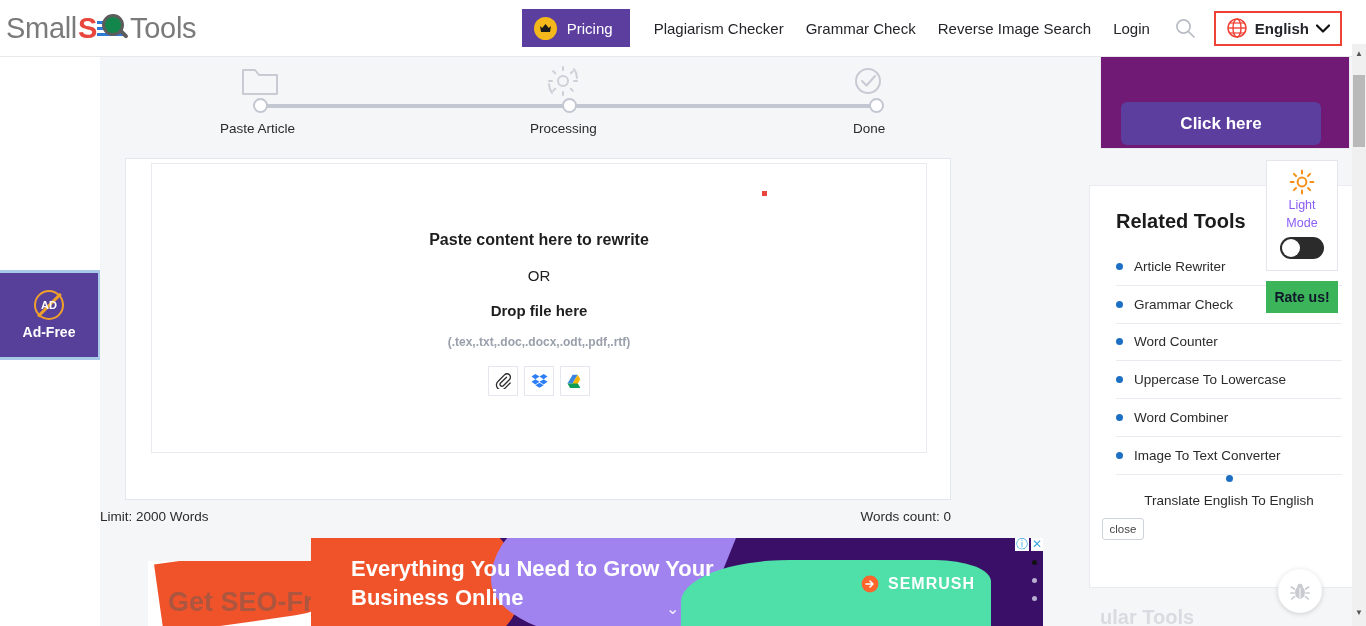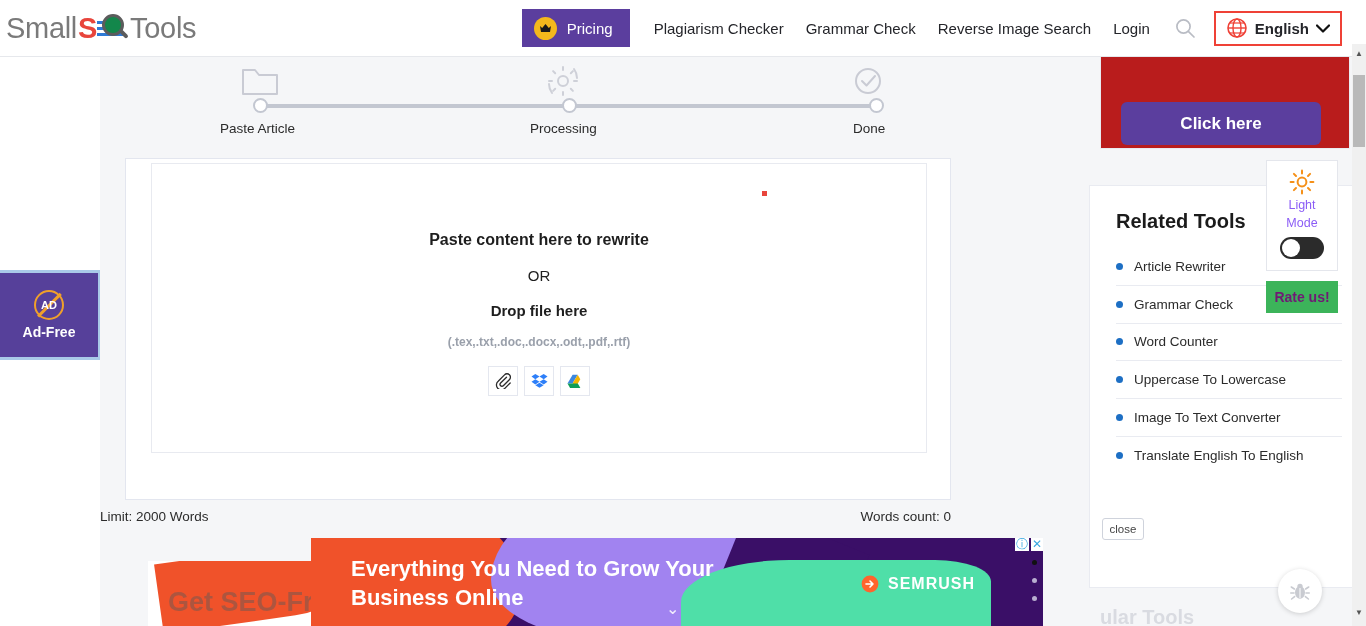--- a/index.html
+++ b/index.html
@@ -104,39 +104,39 @@
   .ia-b1 { position:absolute; left:10px; top:-10px; width:190px; height:70px; background:#f0522a; border-radius:0 100% 60% 0/0 100% 100% 0; transform:rotate(-8deg);}
   .ia-b2 { position:absolute; left:190px; top:-8px; width:170px; height:48px; background:#ffffff;}
   .ia-b3 { position:absolute; left:330px; top:-12px; width:200px; height:56px; background:#52c5ef; border-radius:0 0 70% 40%;}
   .ia-b4 { position:absolute; left:520px; top:-12px; width:170px; height:58px; background:#a9dd4a; border-radius:0 0 25% 55%;}
   .ad-badge { position:absolute; right:4px; top:4px; display:flex; gap:3px; align-items:center; z-index:5;}
   .ad-badge .i, .ad-badge .x { font-size:12px; color:#3aa8e0; line-height:1;}
 
   
   .side-card-top {
     position:absolute; left:125px; top:-57px; width:250px; height:149px;
-    background:#b91c1c; border:1px solid #e9ebf1;
+    background:#701a75; border:1px solid #e9ebf1;
   }
   .side-card-top .green-ic { position:absolute; left:25px; top:102px; width:22px; height:14px; overflow:hidden;}
   .click-btn {
     position:absolute; left:20px; top:101px; width:200px; height:43px; background:#5b3e9e;
     color:#fff; font-size:17px; font-weight:700; border-radius:6px;
     display:flex; align-items:center; justify-content:center;
   }
   .related {
     position:absolute; left:114px; top:128px; width:277px; height:403px;
     background:#fff; border:1px solid #e9ebf1;
   }
   .related h3 { position:absolute; left:26px; top:24px; font-size:20px; font-weight:700; color:#1b1b1b;}
   .rt-list { position:absolute; left:26px; top:62px; width:226px; }
   .rt-item {
     height:37.8px; display:flex; align-items:center; gap:11px;
     border-bottom:1px solid #e9ebf1; font-size:13.5px; color:#2b2b2b;
   }
-  .rt-item:last-child { border-bottom:0;}
+  .rt-item:last-child { border-bottom:0;flex-direction:column;}
   .rt-dot { width:7px; height:7px; border-radius:50%; background:#1d6fc4; flex:0 0 auto;}
   .close-chip {
     position:absolute; left:127px; top:461px; width:42px; height:22px;
     border:1px solid #cfd3dc; background:#fff; border-radius:3px;
     display:flex; align-items:center; justify-content:center; font-size:11.5px; color:#444;
   }
   .pop-tools { position:absolute; left:125px; top:549px; font-size:20px; font-weight:700; color:#d9dbe1;}
 
   
   .adfree {
@@ -162,21 +162,21 @@
   }
   .sun { width:26px; height:26px; }
   .mode-t { font-size:12.5px; color:#8b5cf6; line-height:16px; margin-top:2px;}
   .toggle {
     margin-top:6px; width:44px; height:22px; background:#2b2b2b; border-radius:12px;
     position:relative;
   }
   .toggle .kn { position:absolute; left:2px; top:2px; width:18px; height:18px; background:#fff; border-radius:50%;}
   .rate {
     position:absolute; right:0; top:224px; width:72px; height:32px; background:#3cb45a;
-    color:#701a75; font-size:14px; font-weight:700; display:flex; align-items:center; justify-content:center;
+    color:#0f172a; font-size:14px; font-weight:700; display:flex; align-items:center; justify-content:center;
   }
   .bug {
     position:absolute; right:30px; bottom:13px; width:44px; height:44px; border-radius:50%;
     background:#fff; box-shadow:0 1px 5px rgba(0,0,0,.17);
     display:flex; align-items:center; justify-content:center;
   }
 
   
   .scrollbar { position:absolute; right:0; top:0; width:14px; height:626px; background:#f0f0f0; z-index:60;}
   .sb-up, .sb-dn { position:absolute; left:0; width:14px; height:16px; display:flex; align-items:center; justify-content:center; font-size:8px; color:#555;}
@@ -392,20 +392,24 @@
             <a class="rt-item">
                 <span class="rt-dot"></span>
                 <span>Word Counter</span>
               </a>
             <a class="rt-item">
                 <span class="rt-dot"></span>
                 <span>Uppercase To Lowercase</span>
               </a>
             <a class="rt-item">
                 <span class="rt-dot"></span>
+                <span>Word Combiner</span>
+              </a>
+            <a class="rt-item">
+                <span class="rt-dot"></span>
                 <span>Image To Text Converter</span>
               </a>
             <a class="rt-item">
                 <span class="rt-dot"></span>
                 <span>Translate English To English</span>
               </a>
           </div>
         </div>
 
         <div class="close-chip">close</div>

